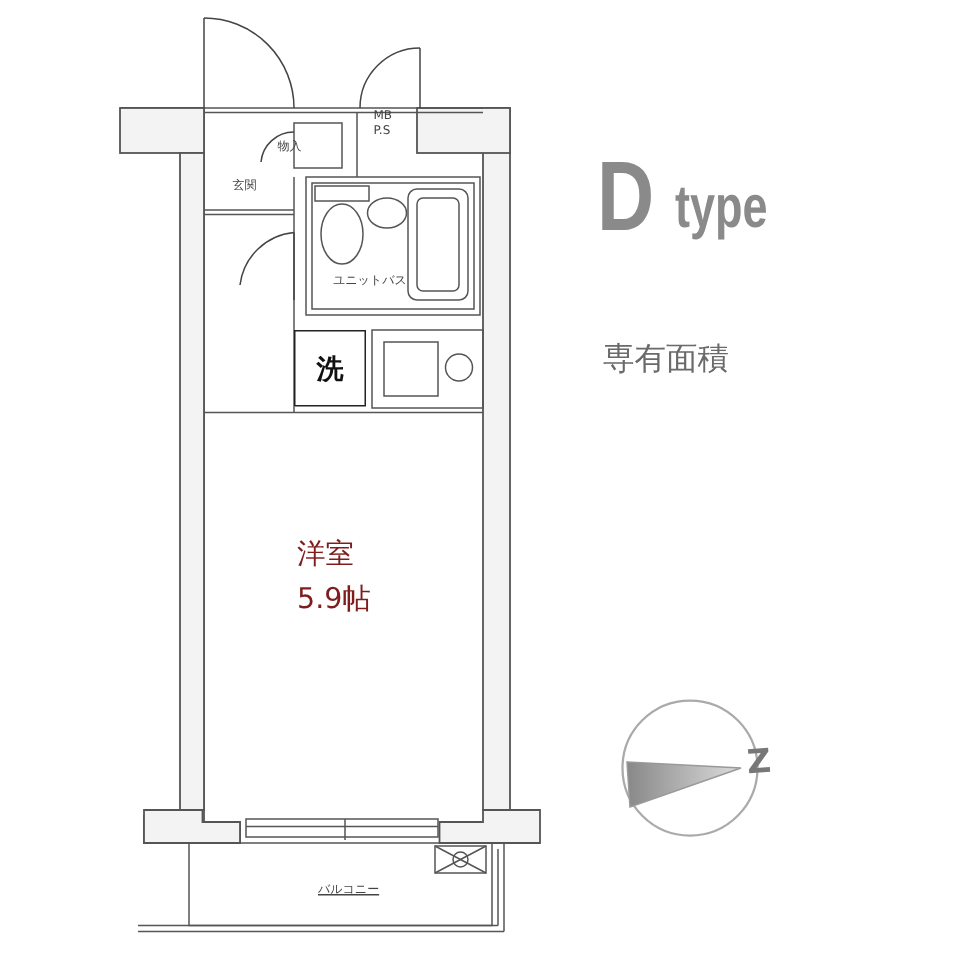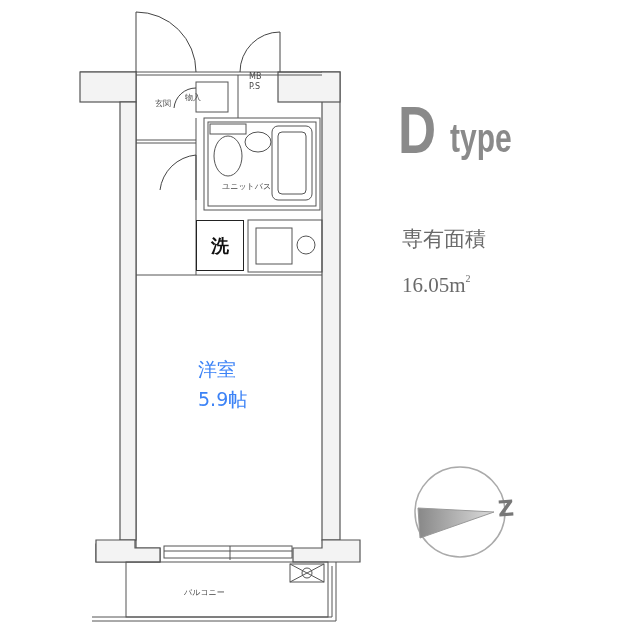--- a/index.html
+++ b/index.html
@@ -1,24 +1,24 @@
 <!DOCTYPE html>
 <html><head>
 <meta charset="utf-8">
 <style>
   html, body { margin:0; padding:0; background:#ffffff; }
   body { width:640px; height:640px; position:relative; overflow:hidden; font-family:"DejaVu Sans", sans-serif; }
   .plan { position:absolute; left:0; top:0; width:640px; height:640px; }
   .lbl { position:absolute; color:#333; white-space:nowrap; }
   .small { font-size:8px; color:#444; }
-  .room-name { font-size:19px; color:#3b82f6; line-height:30px; }
+  .room-name { font-size:19px; color:#7f1d1d; line-height:30px; }
   .type-title { position:absolute; left:398px; top:92px; color:#8a8a8a; font-family:"Liberation Sans", sans-serif; font-weight:bold; }
   .type-d { font-size:66px; display:inline-block; transform:scaleX(0.8); transform-origin:left; letter-spacing:-2px; }
   .type-t { font-size:40px; display:inline-block; position:absolute; left:52px; top:24px; transform:scaleX(0.75); transform-origin:left; }
-  .spec { position:absolute; left:402px; top:220px; color:#6a6a6a; font-size:21px; line-height:39px;font-family:Liberation Serif, serif; }
+  .spec { position:absolute; left:402px; top:220px; color:#6a6a6a; font-size:21px; line-height:39px; }
   .spec sup { font-size:10px; vertical-align:10px; }
   .wash-box { position:absolute; left:196px; top:220px; width:46px; height:49px; border:1.5px solid #222; background:#fff; font-size:18px; font-weight:bold; display:flex; align-items:center; justify-content:center; color:#111; }
 </style>
 </head>
 <body>
 
 <svg class="plan" viewBox="0 0 640 640" xmlns="http://www.w3.org/2000/svg">
 
   <g fill="#f3f3f3" stroke="#555" stroke-width="1.2">
 
@@ -98,42 +98,41 @@
     <defs>
       <linearGradient id="cg" x1="0" x2="1" y1="0" y2="0">
         <stop offset="0" stop-color="#888"></stop>
         <stop offset="1" stop-color="#ddd"></stop>
       </linearGradient>
     </defs>
     <polygon points="418,508 494,512 420,538" fill="url(#cg)" stroke="#999" stroke-width="1"></polygon>
   </g>
 </svg>
 
-<div class="lbl small" style="left:155px;top:98px;">玄関</div>
+<div class="lbl small" style="left:155px;top:118px;">玄関</div>
 <div class="lbl small" style="left:185px;top:92px;font-family:Liberation Mono, monospace;">物入</div>
 <div class="lbl small" style="left:249px;top:72px;line-height:10px;">
   <div>MB</div>
   <div>P.S</div>
 </div>
 <div class="lbl small" style="left:212px;top:181px;margin-left:10px;">ユニットバス</div>
 
 <div class="wash-box">
     <span>洗</span>
   </div>
 
 <div class="lbl room-name" style="left:198px;top:354px;">
   <div>洋室</div>
   <div>5.9帖</div>
 </div>
 
-<div class="lbl small" style="left:184px;top:587px;">バルコニー</div>
+<div class="lbl small" style="left:212px;top:587px;text-decoration:underline;">バルコニー</div>
 
 <div class="type-title">
   <span class="type-d">D</span>
   <span class="type-t">type</span>
 </div>
 
 <div class="spec">
   <div>専有面積</div>
-  <div><span>16.05</span><span>m</span><sup>2</sup></div>
 </div>
 
 <div class="lbl" style="left:498px;top:496px;font-size:22px;font-weight:bold;color:#777;transform:rotate(-4deg);">Z</div>
 
 </body></html>

